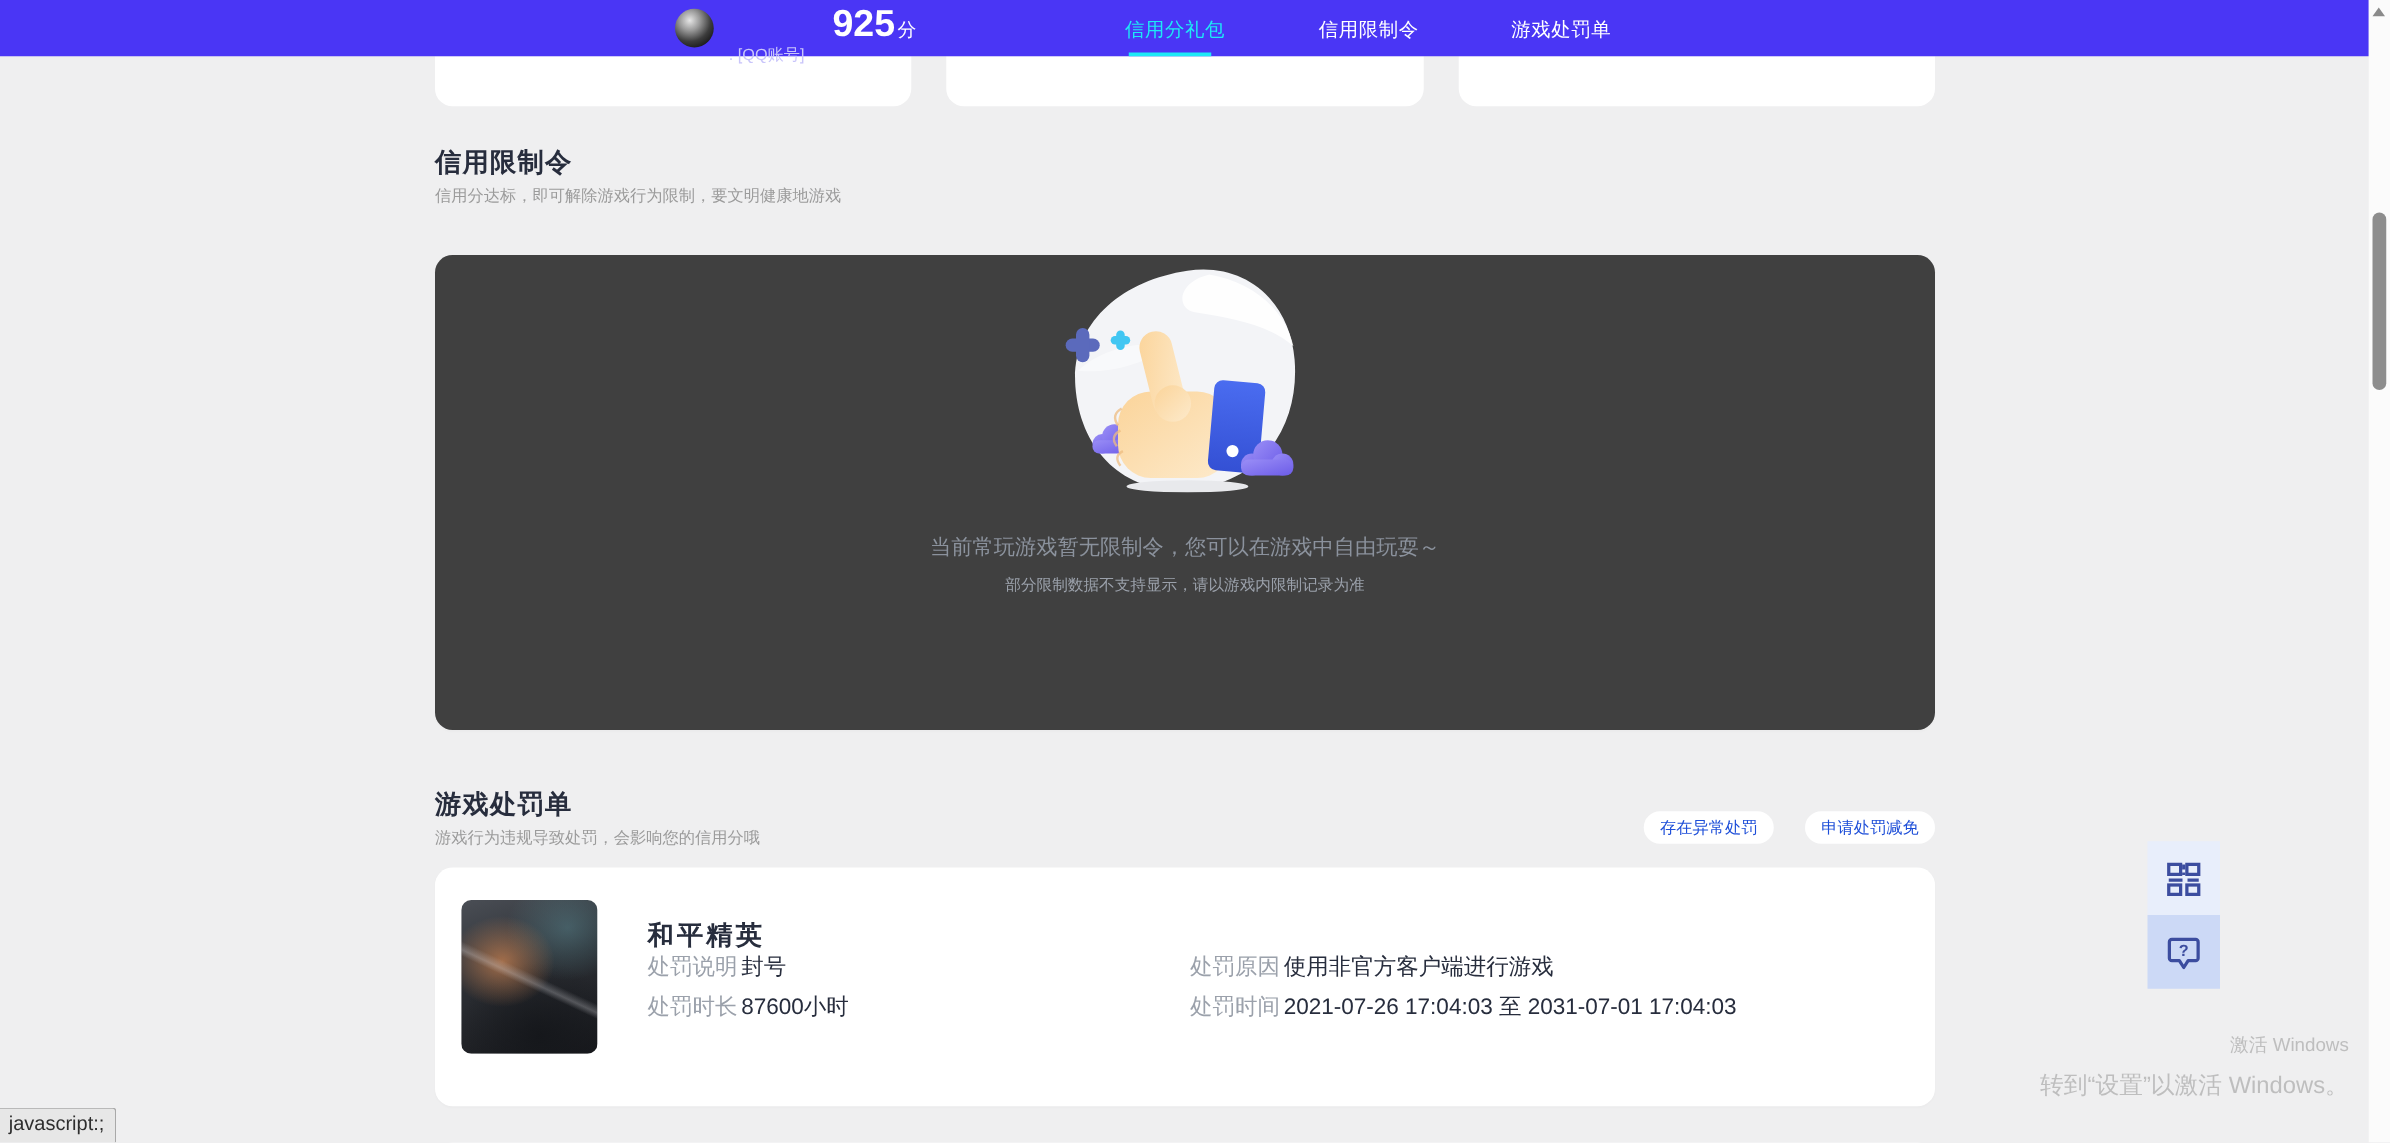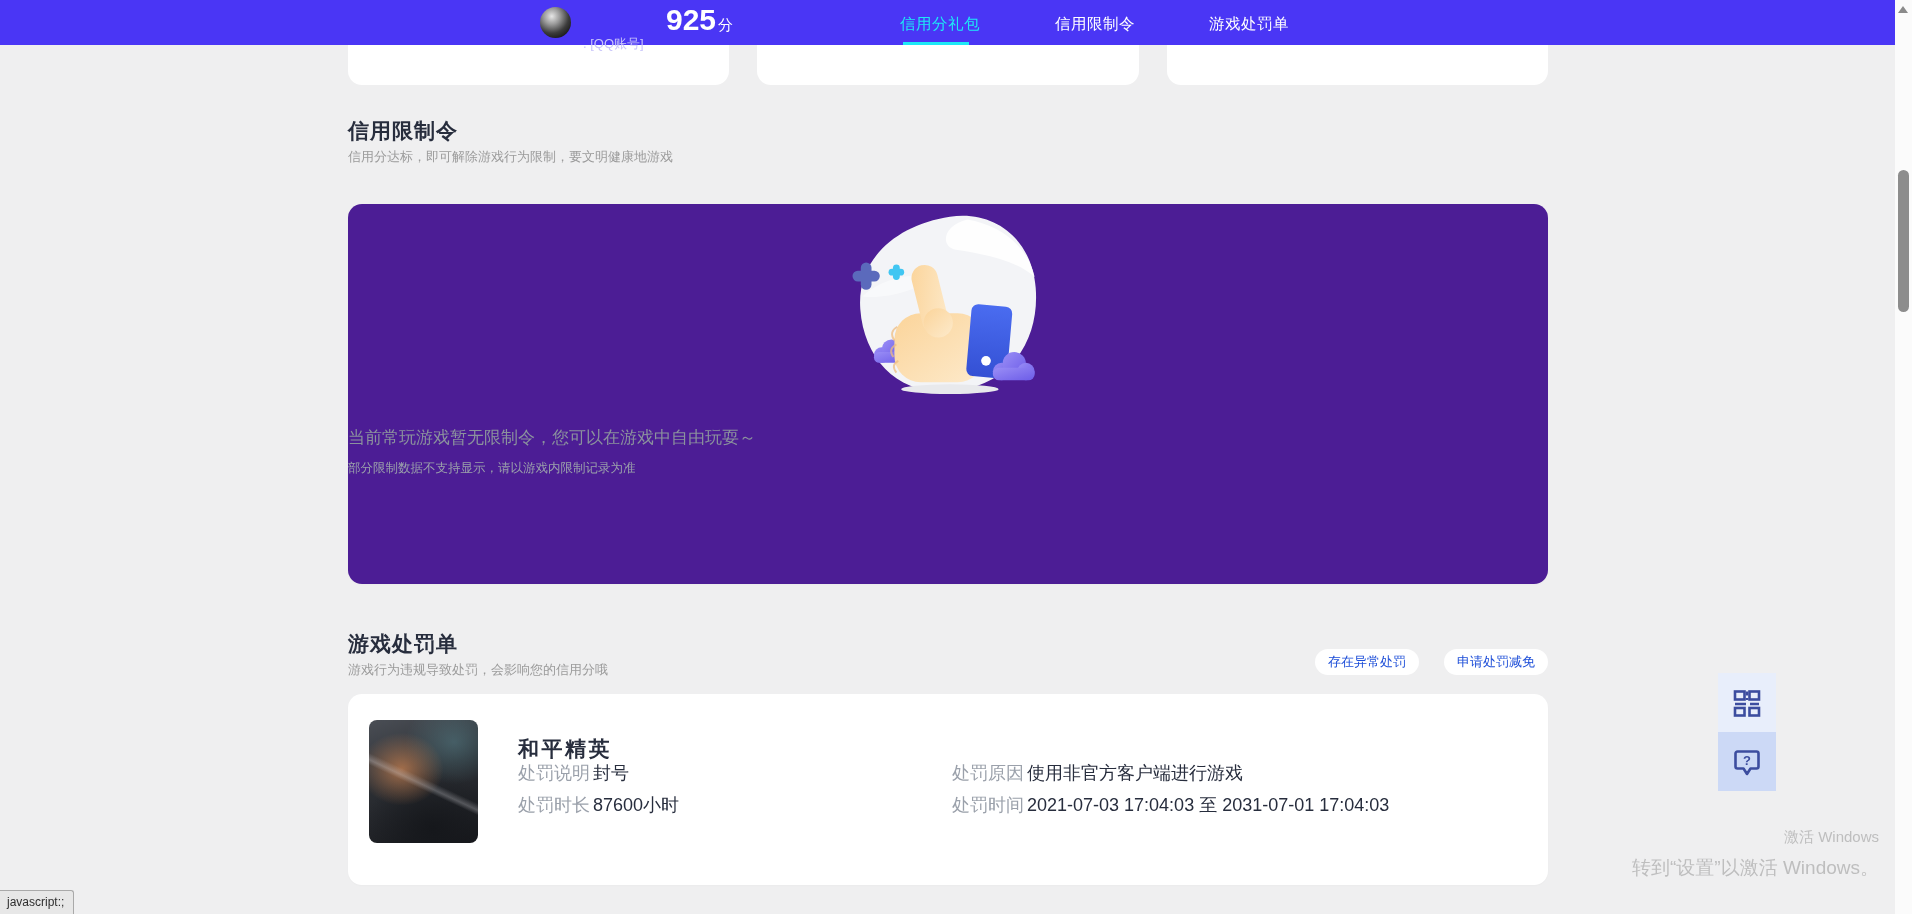--- a/index.html
+++ b/index.html
@@ -25,21 +25,21 @@
   .tab-underline { position:absolute; left:903px; bottom:0; width:66px; height:3px; background:#1de9f6; }
 
   
   .content { position:absolute; left:348px; top:45px; width:1200px; }
   .gift-row { display:flex; gap:28px; }
   .gift-card { flex:1; height:40px; background:#ffffff; border-radius:0 0 14px 14px; }
 
   .section-title { margin-top:33px; font-size:21px; font-weight:bold; color:#272d3d; letter-spacing:1px; line-height:25px; }
   .section-sub { margin-top:6px; font-size:13px; color:#9b9b9b; line-height:15px; }
 
-  .empty-card { margin-top:15px; height:380px; background:#4c1d95; border-radius:14px; 
+  .empty-card { margin-top:15px; height:380px; background:#404040; border-radius:14px; text-align:center;
     box-shadow:0 1px 2px rgba(0,0,0,0.02); }
   .illus { margin:40px auto 0; width:220px; height:190px; }
   .empty-msg { margin-top:33px; font-size:17px; color:#8b929d; line-height:22px; }
   .empty-note { margin-top:12px; font-size:12.5px; color:#9ba1ab; line-height:15px; }
 
   .pen-header { margin-top:47px; display:flex; justify-content:space-between; align-items:flex-end; }
   .pen-actions { display:flex; gap:25px; margin-bottom:2px; }
   .pill-btn { background:#ffffff; border-radius:13px; padding:4px 13px; font-size:13px; color:#1d4ed8; cursor:pointer; white-space:nowrap; }
 
   .penalty-card { margin-top:17px; background:#ffffff; border-radius:14px; display:flex; gap:40px;
@@ -74,21 +74,21 @@
   .fb-help { background:#ccd9f6; }
 
   
   .watermark { position:absolute; left:1632px; top:824px; color:rgba(150,150,150,0.55); z-index:5; }
   .wm1 { font-size:15px; line-height:25px;text-align:right; }
   .wm2 { font-size:19px; margin-top:6px; }
 
   
   .status-tip { position:absolute; left:0; bottom:0; background:#e7e7e7; border:1px solid #a9a9a9;
     border-left:none; border-bottom:none; border-radius:0 3px 0 0; padding:4px 9px 5px 7px;
-    font-size:12px; color:#2e2e2e; z-index:40; }
+    font-size:16px; color:#2e2e2e; z-index:40; }
 
   
   .scrollbar { position:absolute; right:0; top:0; width:17px; height:914px; background:#fbfbfb; z-index:30; }
   .sb-arrow { position:absolute; top:6px; left:3px; width:0; height:0;
     border-left:5.5px solid transparent; border-right:5.5px solid transparent; border-bottom:7px solid #8a8a8a; }
   .sb-thumb { position:absolute; top:170px; left:3px; width:11px; height:142px; background:#8d8d8d; border-radius:6px; cursor:pointer; }
 </style>
 </head>
 <body>
 
@@ -191,21 +191,21 @@
         <div class="field">
           <span class="f-label">处罚原因</span>
           <span class="f-value">使用非官方客户端进行游戏</span>
         </div>
         <div class="field">
           <span class="f-label">处罚时长</span>
           <span class="f-value">87600小时</span>
         </div>
         <div class="field">
           <span class="f-label">处罚时间</span>
-          <span class="f-value">2021-07-03 17:04:03 至 2031-07-01 17:04:03</span>
+          <span class="f-value">2021-07-26 17:04:03 至 2031-07-01 17:04:03</span>
         </div>
       </div>
     </div>
   </div>
 
   <div class="penalty-card partial">
     <div class="game-thumb thumb-2"></div>
     <div class="pen-info partial">
       
     </div>

